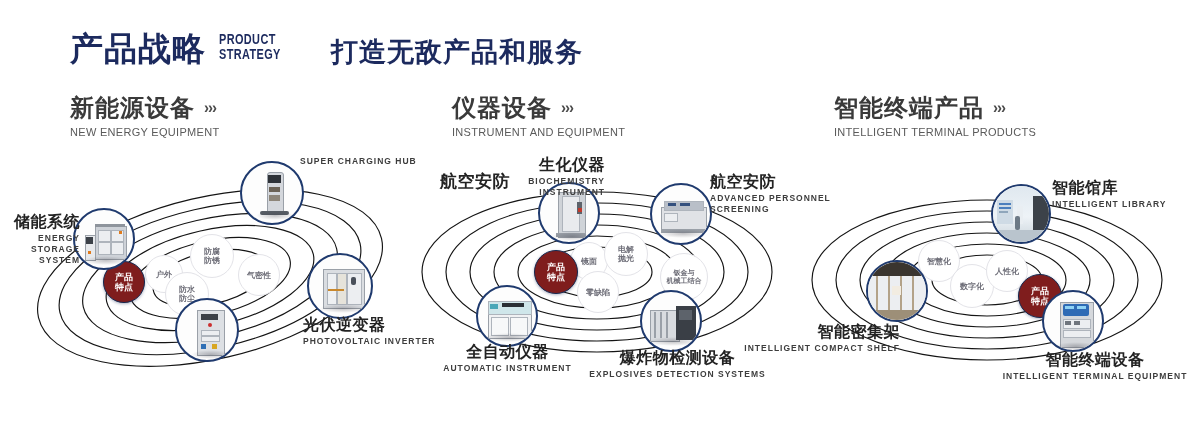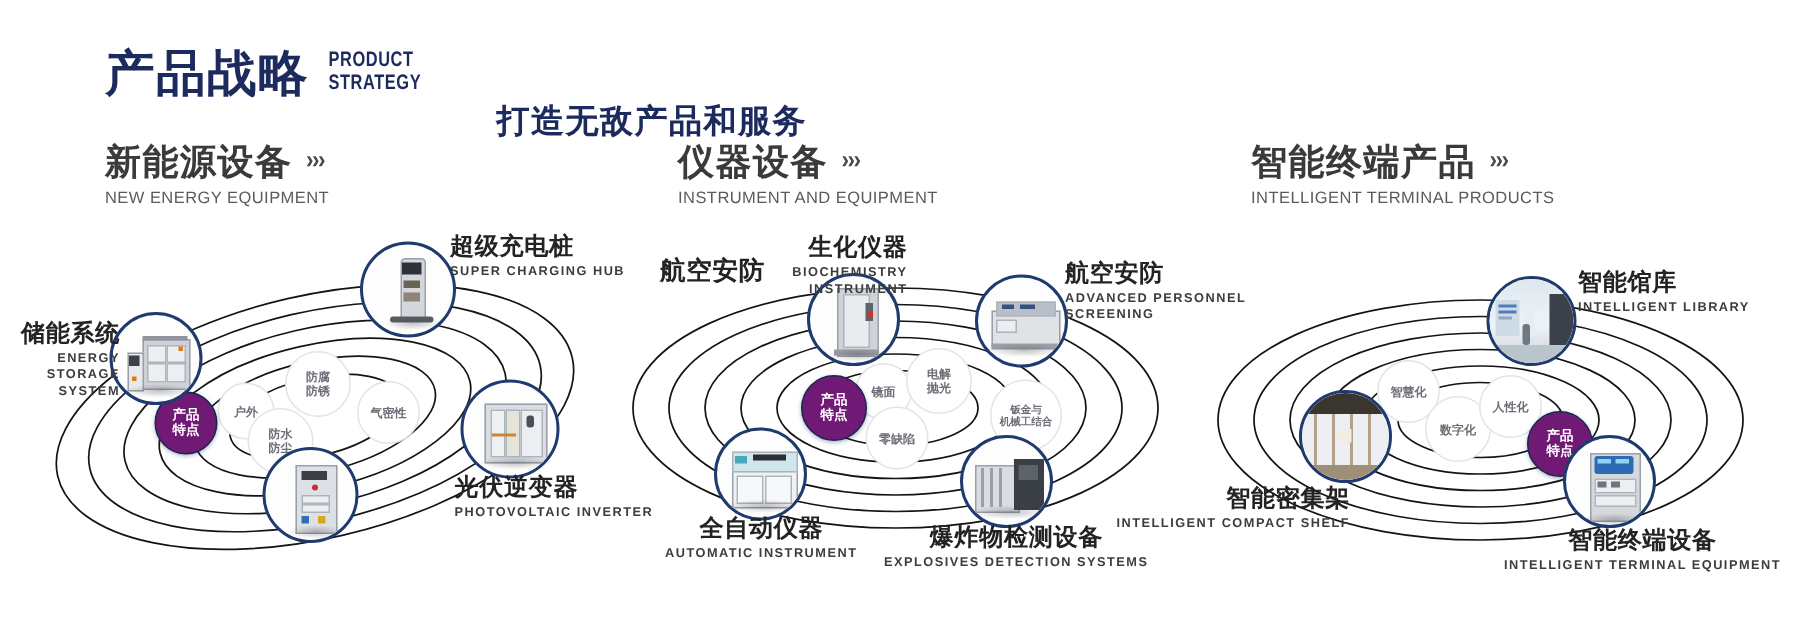--- a/index.html
+++ b/index.html
@@ -22,24 +22,23 @@
   }
   .hdr-en{
     position:absolute;left:219px;top:32px;
     font-size:14px;font-weight:bold;color:#1c2a5e;
     line-height:15px;letter-spacing:.5px;
     transform:scaleX(.78);transform-origin:left top;
     font-family:"Liberation Sans",sans-serif;
   }
   .hdr-slogan{
     position:absolute;left:331px;top:34px;
-    font-size:22px;font-weight:bold;color:#1c2a5e;
+    font-size:27px;font-weight:bold;color:#1c2a5e;
     letter-spacing:1px;
     font-family:"DejaVu Sans",sans-serif;
-    margin-top:32px;
   }
 
   
   .sect{position:absolute;top:94px;}
   .sect .cn{
     font-size:24px;font-weight:bold;color:#3a3a3a;
     letter-spacing:1px;line-height:28px;display:inline-block;
     vertical-align:middle;
     font-family:"DejaVu Sans",sans-serif;
   }
@@ -75,21 +74,21 @@
     position:absolute;border-radius:50%;
     display:flex;align-items:center;justify-content:center;
     text-align:center;box-sizing:border-box;
     font-family:"DejaVu Sans",sans-serif;
   }
   .bub.light{
     background:#ffffff;border:1px solid #e3e3e8;
     color:#6d6d77;font-size:8px;line-height:9px;font-weight:bold;
   }
   .bub.dark{
-    background:#701a75;border:1px solid #16284f;
+    background:#7f1d1d;border:1px solid #16284f;
     color:#ffffff;font-size:9px;line-height:10px;font-weight:bold;
     box-shadow:0 1px 3px rgba(20,35,80,.35);
   }
 
   
   .lbl{position:absolute;}
   .lbl .cn{
     font-size:16px;font-weight:bold;color:#232323;
     line-height:19px;letter-spacing:.5px;white-space:nowrap;
     font-family:"DejaVu Sans",sans-serif;
@@ -195,21 +194,20 @@
       <div class="art">
         <div class="cab" style="left:25px;top:9px;width:15px;height:40px;background:#d4d7dc;border-radius:3px 3px 0 0;"></div>
         <div class="dk" style="left:26px;top:12px;width:13px;height:8px;background:#2e3238;"></div>
         <div class="dk" style="left:27px;top:24px;width:11px;height:5px;background:#6b6256;"></div>
         <div class="dk" style="left:27px;top:32px;width:11px;height:6px;background:#8d8579;"></div>
         <div class="dk" style="left:18px;top:48px;width:29px;height:4px;background:#585e66;border-radius:2px;"></div>
         <div class="shadow-ell" style="left:14px;top:48px;width:38px;height:9px;"></div>
       </div>
     </div>
     <div class="lbl" style="left:290px;top:4px;width:120px;">
-      <div class="cn">超级充电桩</div>
       <div class="en">SUPER CHARGING HUB</div>
     </div>
 
     <div class="node" style="left:297px;top:103px;width:66px;height:66px;">
       <div class="art">
         <div class="cab" style="left:14px;top:14px;width:40px;height:38px;background:#dadde1;"></div>
         <div class="pan" style="left:18px;top:18px;width:8px;height:30px;background:#eef0f2;"></div>
         <div class="pan" style="left:28px;top:18px;width:8px;height:30px;background:#e6e3da;"></div>
         <div class="pan" style="left:38px;top:18px;width:13px;height:30px;background:#eceef1;"></div>
         <div class="dk" style="left:42px;top:22px;width:5px;height:8px;background:#4a505a;border-radius:2px;"></div>

